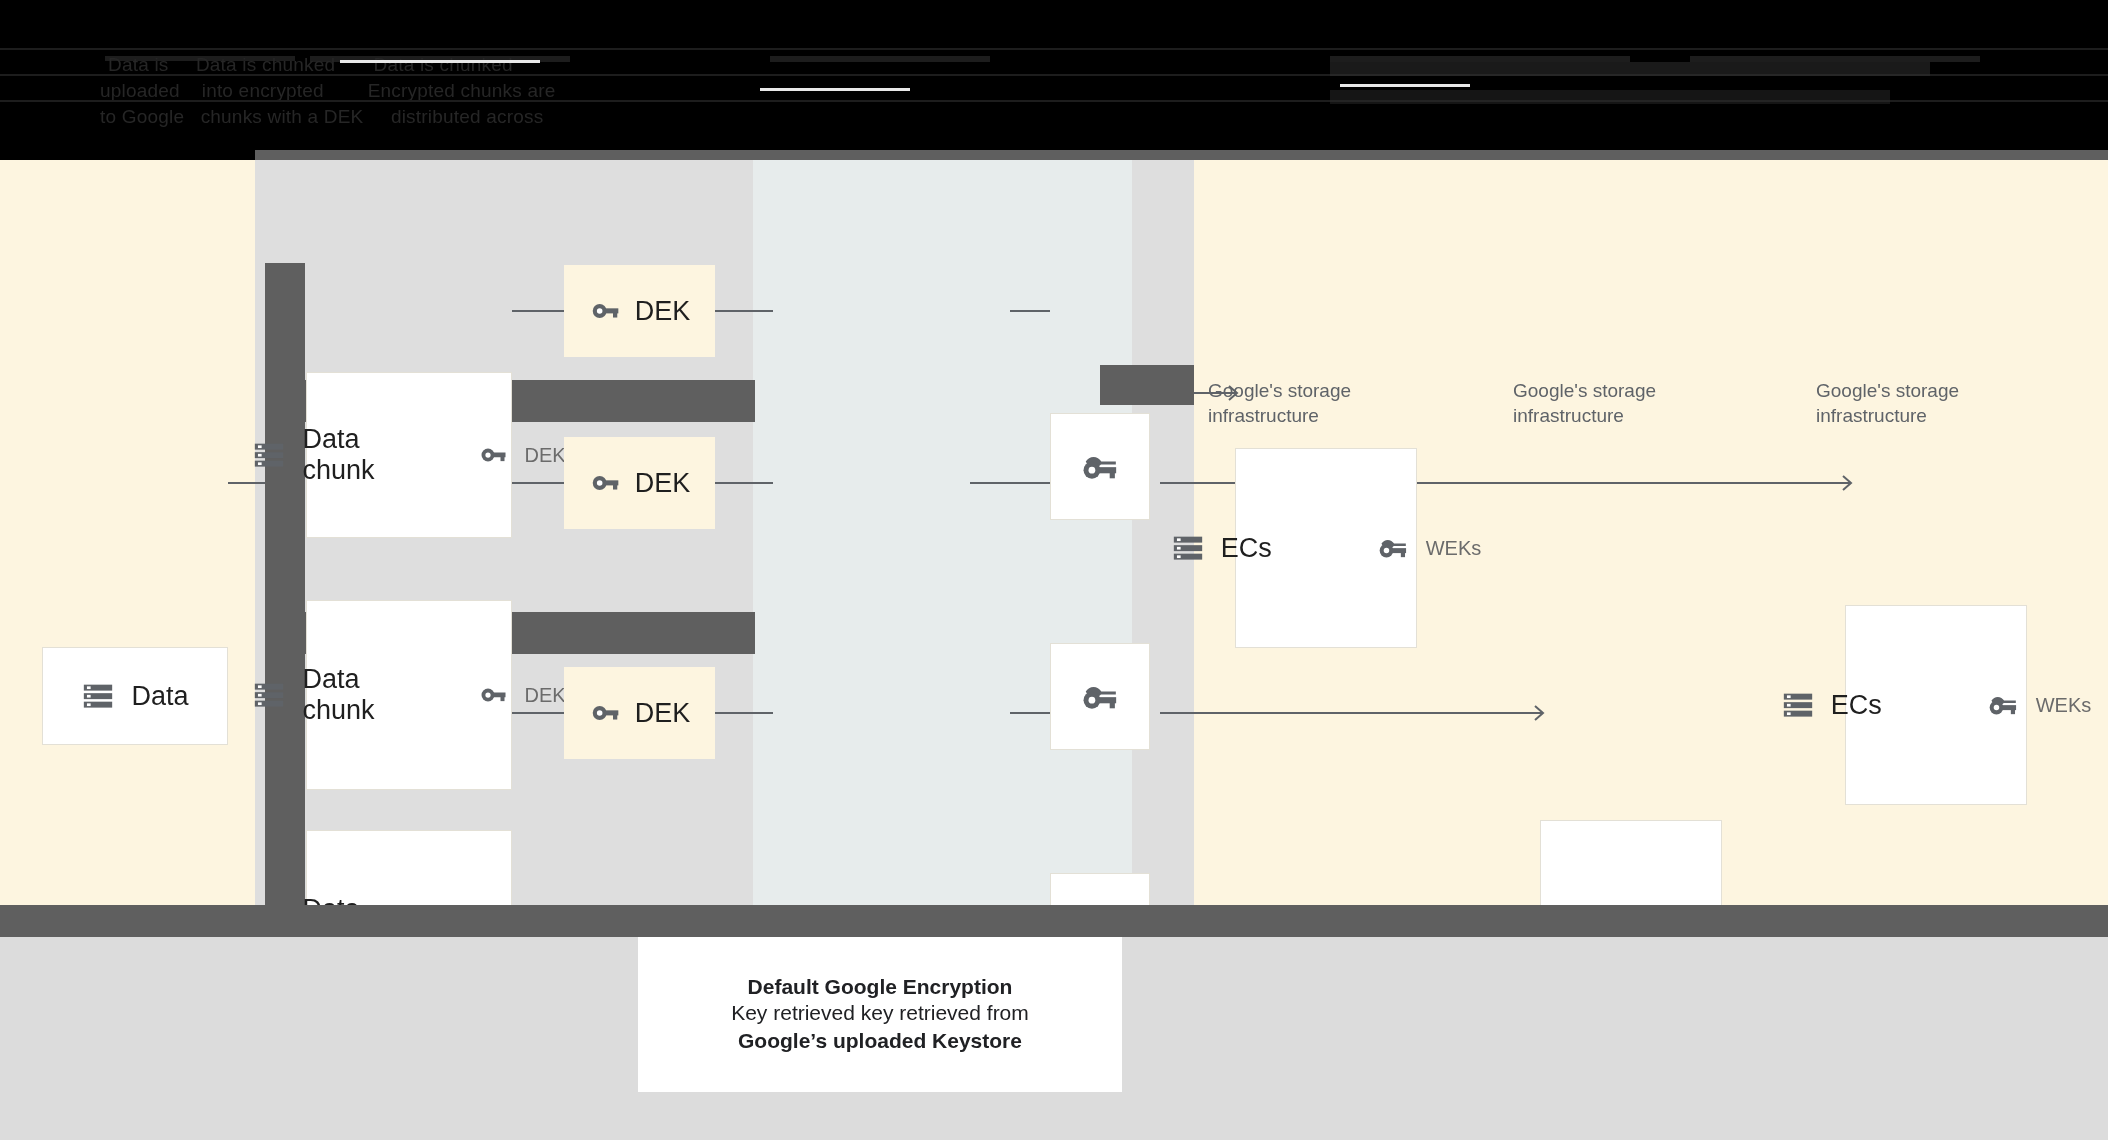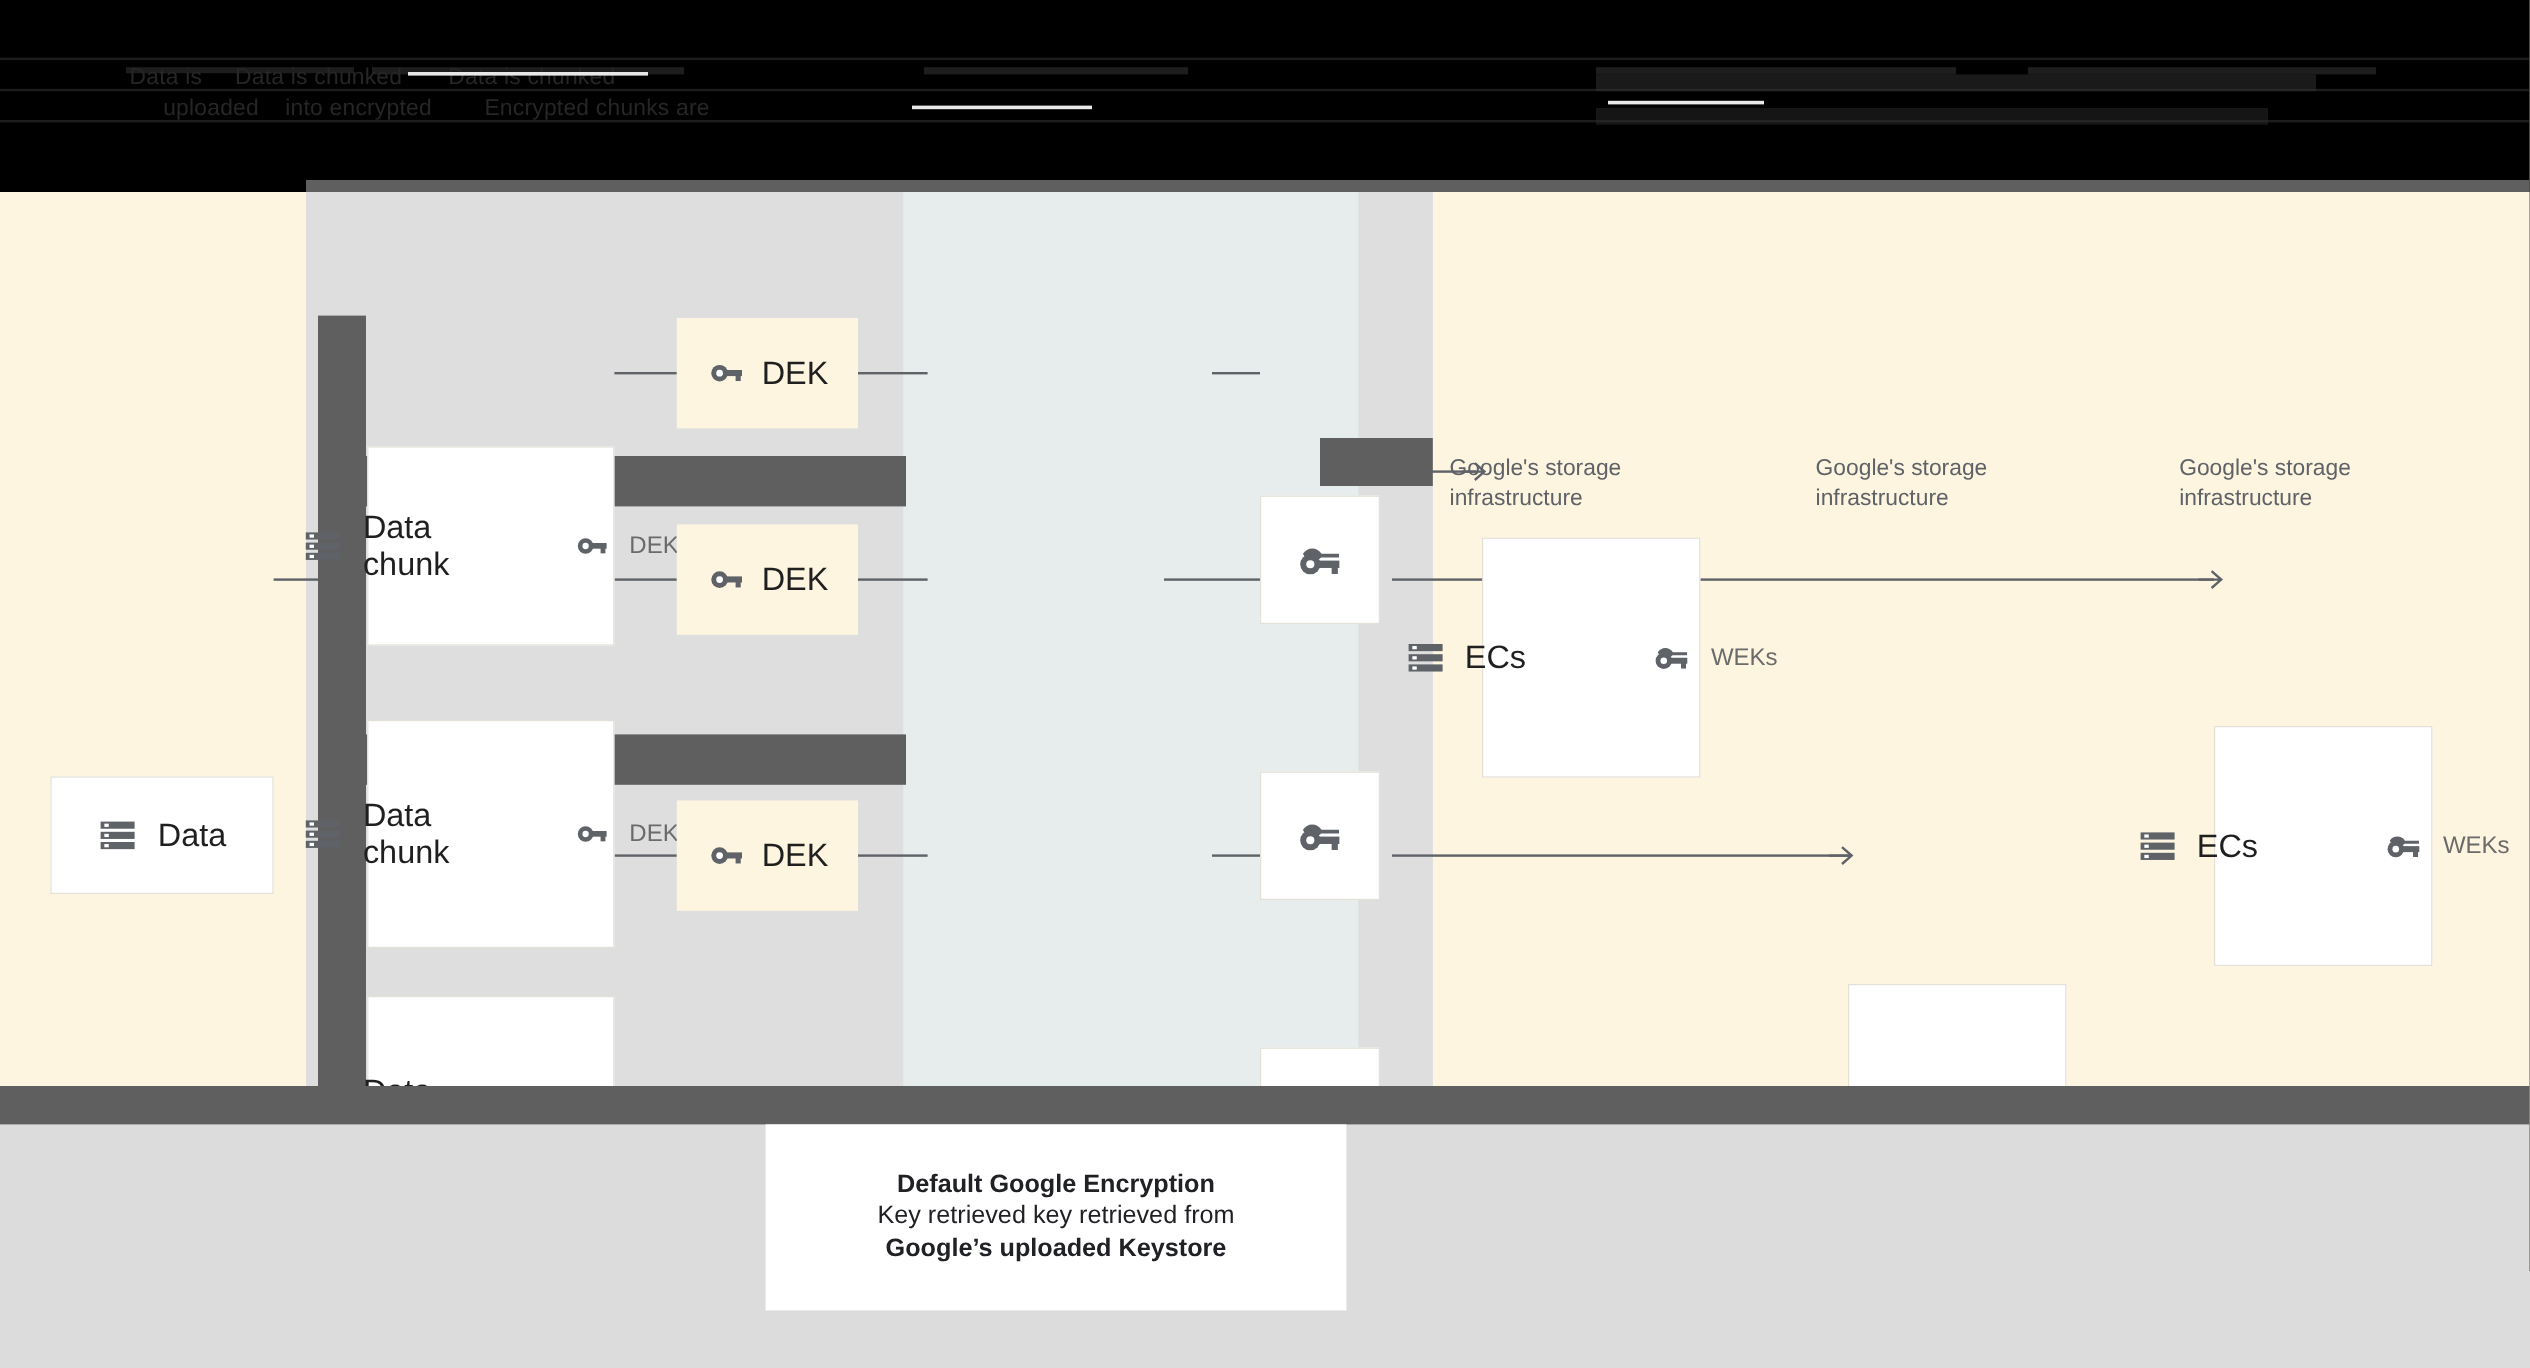--- a/index.html
+++ b/index.html
@@ -71,21 +71,22 @@
 <div id="stage">
 
   <div class="topband">
     <div class="redbar" style="left:105px;  top:56px;  width:190px; height:5px;"></div>
     <div class="redbar" style="left:310px;  top:56px;  width:260px; height:6px;"></div>
     <div class="redbar" style="left:770px;  top:56px;  width:220px; height:6px;"></div>
     <div class="redbar" style="left:1330px; top:56px;  width:300px; height:6px;"></div>
     <div class="redbar" style="left:1690px; top:56px;  width:290px; height:6px;"></div>
 
     <div class="redtext" style="left:108px; top:52px;">Data is     Data is chunked       Data is chunked</div>
-    <div class="redtext" style="left:100px; top:78px;margin-left:36px;">uploaded    into encrypted        Encrypted chunks are</div>
+    <div class="redtext" style="left:100px; top:78px;">uploaded    into encrypted        Encrypted chunks are</div>
+    <div class="redtext" style="left:100px; top:104px;">to Google   chunks with a DEK     distributed across</div>
 
     <div class="redbar" style="left:0;    top:48px;  width:2108px; height:2px;"></div>
     <div class="redbar" style="left:0;    top:74px;  width:2108px; height:2px;"></div>
     <div class="redbar" style="left:0;    top:100px; width:2108px; height:2px;"></div>
     <div class="redbar wht" style="left:340px;  top:60px; width:200px; height:3px;"></div>
     <div class="redbar wht" style="left:760px;  top:88px; width:150px; height:3px;"></div>
     <div class="redbar wht" style="left:1340px; top:84px; width:130px; height:3px;"></div>
     <div class="redbar lite" style="left:1330px; top:62px; width:600px; height:14px; opacity:.55;"></div>
     <div class="redbar lite" style="left:1330px; top:90px; width:560px; height:14px; opacity:.45;"></div>
     <div class="redbar" style="left:255px; top:150px; width:1853px; height:10px; background:#5f5f5f;"></div>

